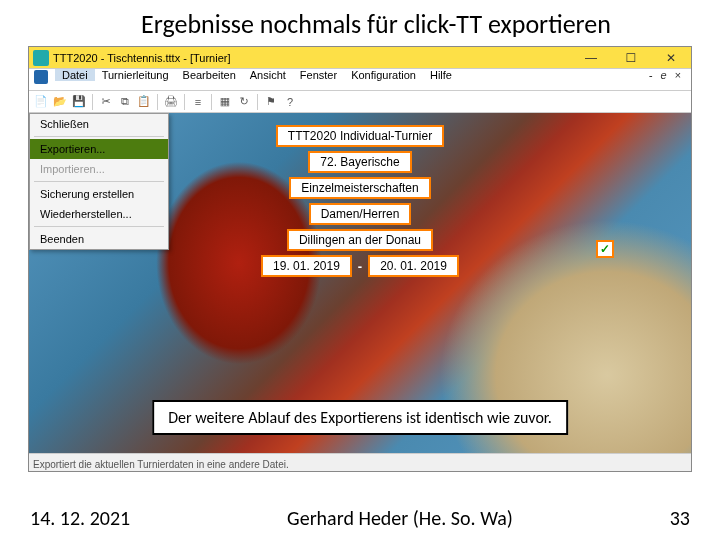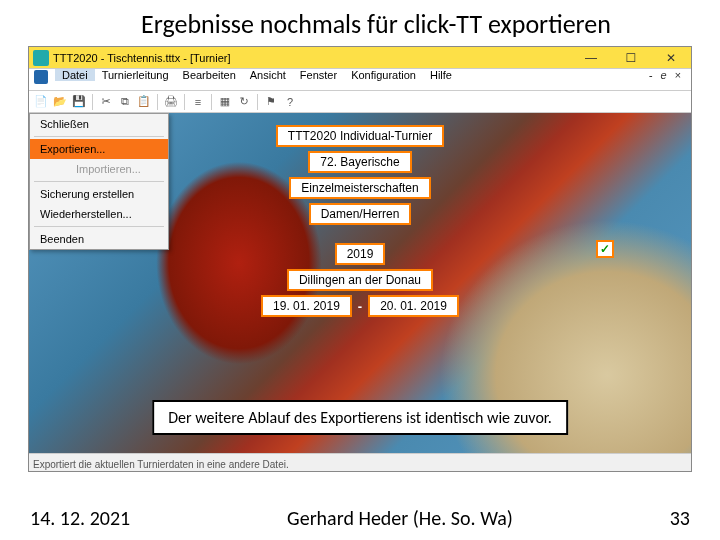--- a/index.html
+++ b/index.html
@@ -21,22 +21,22 @@
   .menubar-right { margin-left: auto; display: flex; gap: 8px; padding-right: 6px; font-style: italic; font-size: 11px; color: #333; }
   .toolbar { height: 22px; display: flex; align-items: center; padding: 0 4px; gap: 3px; border-bottom: 1px solid #ccc; }
   .tool-icon { width: 16px; height: 16px; display: flex; align-items: center; justify-content: center; font-size: 11px; color: #555; }
   .tool-sep { width: 1px; height: 16px; background: #ccc; margin: 0 2px; }
   .content { position: relative; height: 340px; overflow: hidden; }
   .bg { position: absolute; inset: 0; background: linear-gradient(135deg, #5a9bc4 0%, #3a7aa0 30%, #6b4030 50%, #a03020 55%, #c04020 60%, #4a8ab0 70%, #5a9bc4 100%); }
   .bg::before { content:""; position:absolute; right:0; bottom:0; width:280px; height:260px; background: radial-gradient(ellipse at 70% 70%, #d9c9a0 0%, #c0a878 40%, transparent 60%); }
   .bg::after { content:""; position:absolute; left:120px; top:40px; width:180px; height:220px; background: radial-gradient(ellipse, #b02010 0%, #801808 55%, transparent 65%); border-radius: 50% 50% 48% 52%; }
   .dropdown { position: absolute; left: 0; top: 0; width: 140px; background: #f4f4f4; border: 1px solid #999; box-shadow: 2px 2px 4px rgba(0,0,0,0.3); font-size: 11px; z-index: 5; }
   .dd-item { padding: 4px 10px; cursor: default; }
-  .dd-item.hover { background: #f97316; }
-  .dd-item.disabled { color: #999; margin-left: 36px; }
+  .dd-item.hover { background: #4d7c0f; }
+  .dd-item.disabled { color: #999; }
   .dd-sep { height: 1px; background: #ccc; margin: 2px 4px; }
   .fields { position: absolute; left: 50%; top: 8px; transform: translateX(-50%); width: 360px; }
   .field-row { display: flex; justify-content: center; margin: 4px 0; gap: 6px; }
   .field { background: #fff; border: 2px solid #ff7f00; padding: 2px 10px; font-size: 12px; display: inline-block; }
   .field.bold { font-weight: 400; }
   .checkbox { width: 18px; height: 18px; background: #fff; border: 2px solid #ff7f00; display: flex; align-items: center; justify-content: center; color: #090; font-weight: bold; position: absolute; right: -74px; top: 63px; font-size: 12px; }
   .note-box { position: absolute; left: 50%; bottom: 18px; transform: translateX(-50%); background: #fff; border: 2px solid #000; padding: 6px 14px; font-size: 16px; font-family: Calibri, sans-serif; white-space: nowrap; }
   .statusbar { height: 18px; border-top: 1px solid #ccc; font-size: 10px; padding: 1px 4px; color: #555; display:flex; align-items:flex-end; background:#f0f0f0; }
   .footer { position: absolute; bottom: 10px; left: 0; right: 0; display: flex; justify-content: space-between; padding: 0 30px; font-size: 20px; font-family: Calibri, sans-serif; }
 </style>
@@ -119,23 +119,20 @@
         <div class="field-row">
             <span class="field">72. Bayerische</span>
           </div>
         <div class="field-row" style="position:relative">
           <span class="field">Einzelmeisterschaften</span>
           <span class="checkbox">✓</span>
         </div>
         <div class="field-row">
             <span class="field">Damen/Herren</span>
           </div>
-        <div class="field-row" style="margin-top:18px">
-            <span class="field">2019</span>
-          </div>
         <div class="field-row">
             <span class="field">Dillingen an der Donau</span>
           </div>
         <div class="field-row">
           <span class="field">19. 01. 2019</span>
           <span style="align-self:center;color:#fff;font-weight:bold">-</span>
           <span class="field">20. 01. 2019</span>
         </div>
       </div>
 

